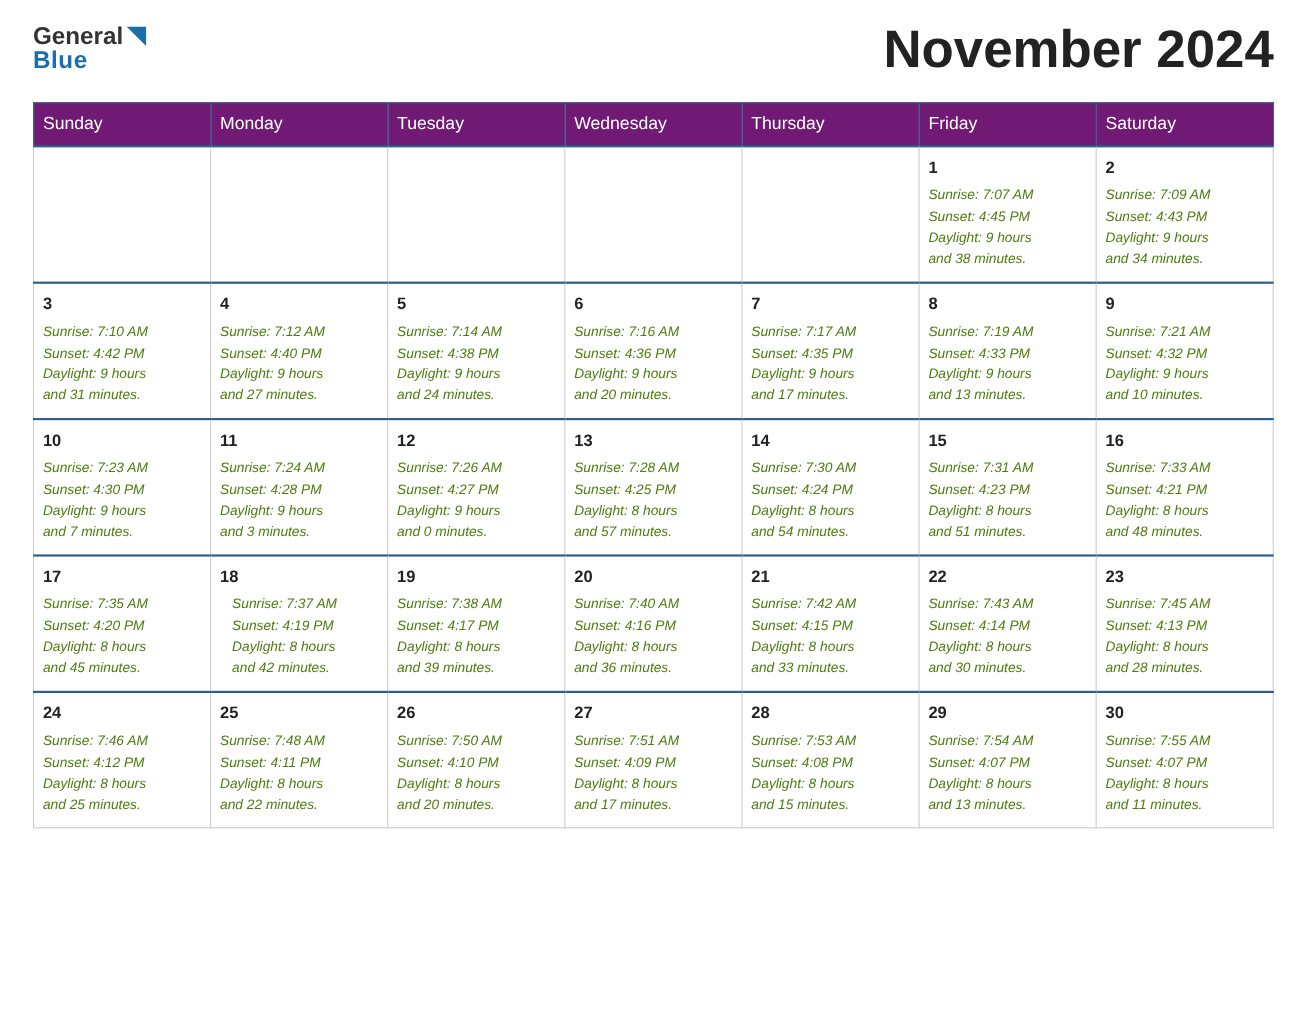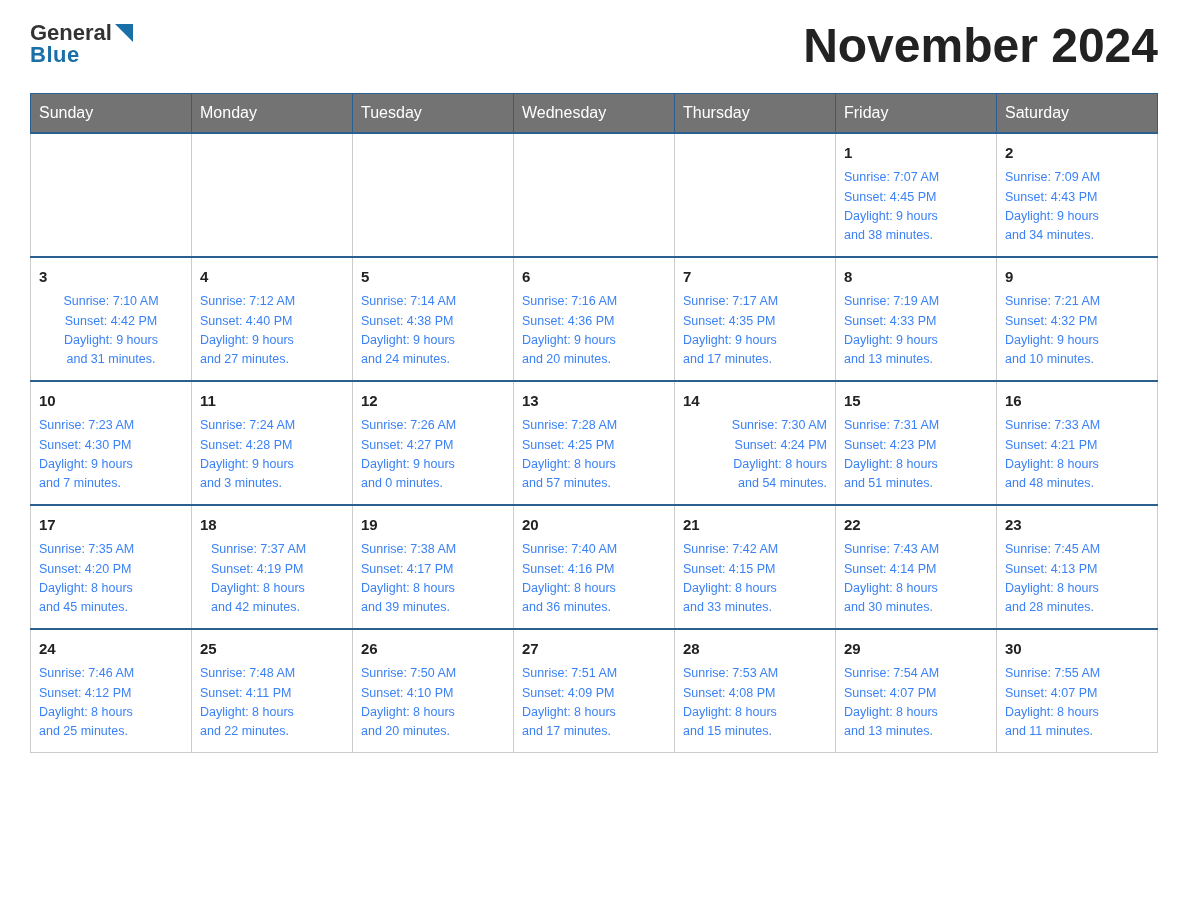--- a/index.html
+++ b/index.html
@@ -35,21 +35,21 @@
       font-size: 20px;
       color: #555;
       margin-top: 4px;
     }
     .calendar {
       width: 100%;
       border-collapse: collapse;
       border: 1px solid #ccc;
     }
     .calendar th {
-      background-color: #737373;
+      background-color: #701a75;
       color: #fff;
       font-size: 16px;
       font-weight: normal;
       padding: 10px 8px;
       text-align: left;
       border: 1px solid #2a5f8f;
     }
     .calendar td {
       width: calc(100% / 7);
       vertical-align: top;
@@ -65,22 +65,23 @@
     }
     .day-number {
       font-size: 15px;
       font-weight: bold;
       color: #222;
       display: block;
       margin-bottom: 4px;
     }
     .day-info {
       font-size: 12.5px;
-      color: #3b82f6;
+      color: #4d7c0f;
       line-height: 1.55;
+      font-style: italic;
     }
     .empty-cell {
       background: #f9f9f9;
     }
     .logo-wrapper {
       display: flex;
       flex-direction: column;
       align-items: flex-start;
     }
     .logo-line1 {
@@ -143,21 +144,21 @@
           <span class="day-number">2</span>
           <div class="day-info" style="white-space: pre-line;">Sunrise: 7:09 AM
 Sunset: 4:43 PM
 Daylight: 9 hours
 and 34 minutes.</div>
         </td>
       </tr>
       <tr class="week-row">
         <td>
           <span class="day-number">3</span>
-          <div class="day-info" style="white-space: pre-line; text-align: center;">Sunrise: 7:10 AM
+          <div class="day-info" style="white-space: pre-line;">Sunrise: 7:10 AM
 Sunset: 4:42 PM
 Daylight: 9 hours
 and 31 minutes.</div>
         </td>
         <td>
           <span class="day-number">4</span>
           <div class="day-info" style="white-space: pre-line;">Sunrise: 7:12 AM
 Sunset: 4:40 PM
 Daylight: 9 hours
 and 27 minutes.</div>
@@ -222,21 +223,21 @@
         </td>
         <td>
           <span class="day-number">13</span>
           <div class="day-info" style="white-space: pre-line;">Sunrise: 7:28 AM
 Sunset: 4:25 PM
 Daylight: 8 hours
 and 57 minutes.</div>
         </td>
         <td>
           <span class="day-number">14</span>
-          <div class="day-info" style="white-space: pre-line; text-align: right;">Sunrise: 7:30 AM
+          <div class="day-info" style="white-space: pre-line;">Sunrise: 7:30 AM
 Sunset: 4:24 PM
 Daylight: 8 hours
 and 54 minutes.</div>
         </td>
         <td>
           <span class="day-number">15</span>
           <div class="day-info" style="white-space: pre-line;">Sunrise: 7:31 AM
 Sunset: 4:23 PM
 Daylight: 8 hours
 and 51 minutes.</div>

